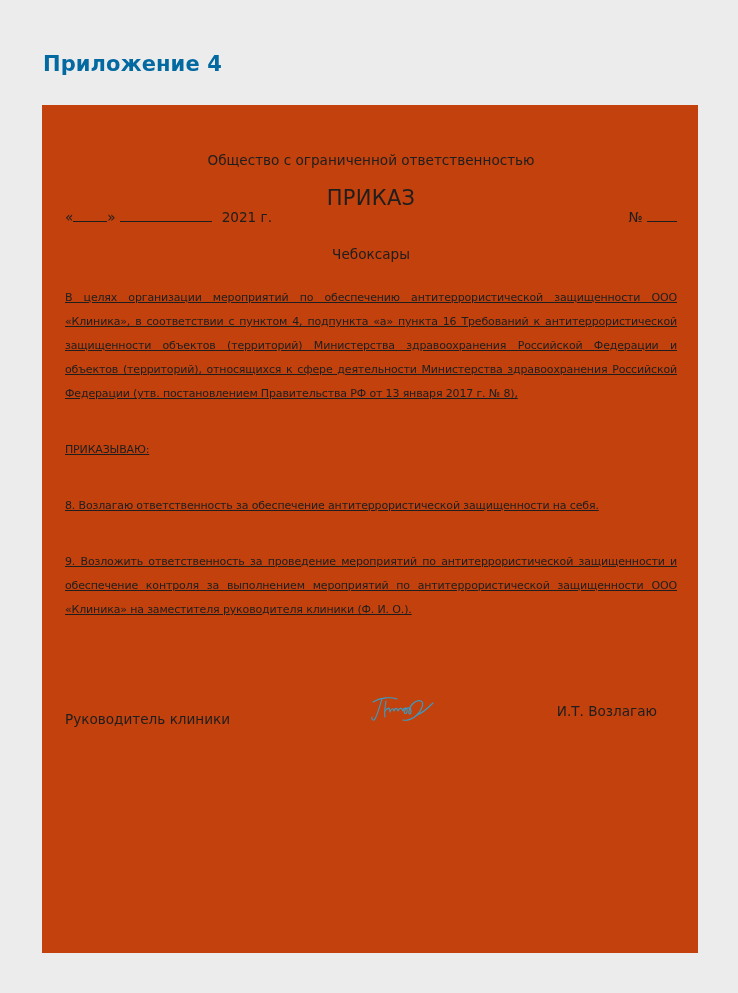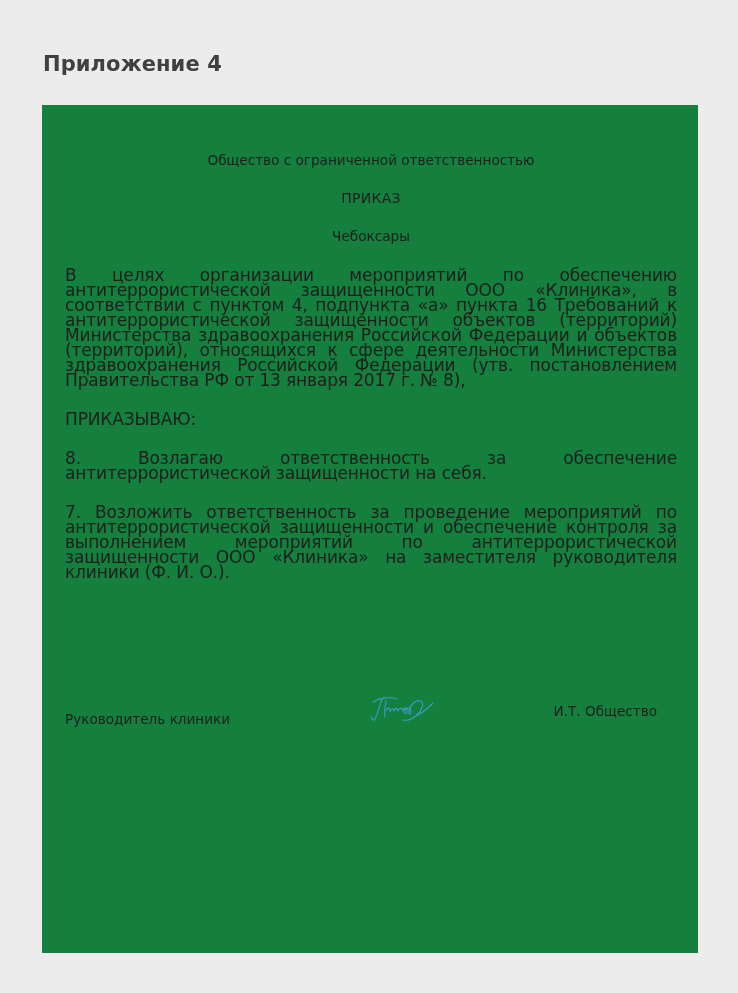--- a/index.html
+++ b/index.html
@@ -6,55 +6,55 @@
     body {
       width: 738px; height: 993px;
       background: #ececec;
       position: relative;
       overflow: hidden;
       font-family: "DejaVu Sans", sans-serif;
       color: #1e1e1e;
     }
     .appendix-title {
       position: absolute; left: 43px; top: 52px;
-      font-size: 21px; font-weight: bold; color: #404040;
+      font-size: 21px; font-weight: bold; color: #0369a1;
       letter-spacing: 0.1px;
     }
     .sheet {
       position: absolute; left: 42px; top: 105px;
       width: 656px; height: 848px;
-      background: #15803d;
+      background: #c2410c;
     }
     .content {
       position: absolute; left: 23px; top: 45px; width: 612px;
       font-size: 13.6px; line-height: 19.6px;
     }
     .org {
       text-align: center; line-height: 20px;
     }
     .order-title {
       text-align: center; margin-top: 18px;
-      font-size: 14px; letter-spacing: 0.3px;
+      font-size: 21px; letter-spacing: 0.3px;
       line-height: 20px;
     }
     .date-row {
       display: flex; justify-content: space-between; align-items: baseline;
       line-height: 18px;
     }
     .blank { display: inline-block; border-bottom: 1px solid #1e1e1e; height: 13px; vertical-align: baseline; }
     .b-day { width: 34px; }
     .b-month { width: 92px; margin-left: 4px; }
     .b-num { width: 30px; margin-left: 4px; }
     .year { margin-left: 10px; }
     .city { text-align: center; margin-top: 18px; line-height: 20px; }
     .para {
       margin-top: 22px; text-align: justify; text-align-last: left;
-      font-size: 17px; line-height: 15px; letter-spacing: -0.15px;
+      font-size: 11px; line-height: 24px; letter-spacing: -0.15px; text-decoration: underline;
     }
-    .p-gap { margin-top: 24px; }
+    .p-gap { margin-top: 32px; }
     .signature-row {
       position: absolute; left: 23px; top: 596px; width: 592px;
       font-size: 13.6px; line-height: 20px;
     }
     .sig-role { position: absolute; left: 0; top: 8px; }
     .sig-name { position: absolute; right: 0; top: 0; }
     .sig-mark { position: absolute; left: 302px; top: -8px; width: 72px; height: 34px; }
   </style>
 </head>
 <body>
@@ -62,38 +62,46 @@
 <div class="appendix-title">Приложение 4</div>
 
 <div class="sheet">
   <div class="content">
     <div class="org">
       <div>Общество с ограниченной ответственностью</div>
     </div>
 
     <div class="order-title">ПРИКАЗ</div>
 
+    <div class="date-row">
+      <div>
+        <span>«</span><span class="blank b-day"></span><span>»</span><span class="blank b-month"></span><span class="year">2021 г.</span>
+      </div>
+      <div>
+        <span>№</span><span class="blank b-num"></span>
+      </div>
+    </div>
 
     <div class="city">Чебоксары</div>
 
     <div class="para">В целях организации мероприятий по обеспечению антитеррористической защищенности ООО «Клиника», в соответствии с пунктом 4, подпункта «а» пункта 16 Требований к антитеррористической защищенности объектов (территорий) Министерства здравоохранения Российской Федерации и объектов (территорий), относящихся к сфере деятельности Министерства здравоохранения Российской Федерации (утв. постановлением Правительства РФ от 13 января 2017 г. № 8),</div>
 
     <div class="para p-gap">ПРИКАЗЫВАЮ:</div>
 
     <div class="para p-gap">8. Возлагаю ответственность за обеспечение антитеррористической защищенности на себя.</div>
 
-    <div class="para p-gap">7. Возложить ответственность за проведение мероприятий по антитеррористической защищенности и обеспечение контроля за выполнением мероприятий по антитеррористической защищенности ООО «Клиника» на заместителя руководителя клиники (Ф. И. О.).</div>
+    <div class="para p-gap">9. Возложить ответственность за проведение мероприятий по антитеррористической защищенности и обеспечение контроля за выполнением мероприятий по антитеррористической защищенности ООО «Клиника» на заместителя руководителя клиники (Ф. И. О.).</div>
   </div>
 
   <div class="signature-row">
     <span class="sig-role">Руководитель клиники</span>
     <svg class="sig-mark" viewBox="0 0 72 34">
       <g fill="none" stroke="#3a9cc4" stroke-width="1.1" stroke-linecap="round" stroke-linejoin="round">
         <path d="M6 9 C 14 4, 24 4, 30 6"></path>
         <path d="M15 6 C 13 12, 11 20, 8 26 C 7 28, 4 27, 5 24"></path>
         <path d="M19 8 C 18 14, 17 20, 18 24"></path>
         <path d="M18 18 C 21 14, 23 14, 23 19 C 24 16, 26 14, 27 18 C 28 15, 30 14, 31 18 C 32 15, 35 14, 36 18 C 37 14, 41 14, 40 19 C 39 22, 36 20, 38 17 C 40 14, 44 14, 44 18 C 44 22, 41 22, 42 18 C 43 12, 49 6, 54 8 C 58 10, 54 18, 50 22 C 46 26, 40 28, 36 27"></path>
         <path d="M50 22 C 56 20, 62 14, 66 10"></path>
       </g>
     </svg>
-    <span class="sig-name">И.Т. Общество</span>
+    <span class="sig-name">И.Т. Возлагаю</span>
   </div>
 </div>
 
 </body></html>

